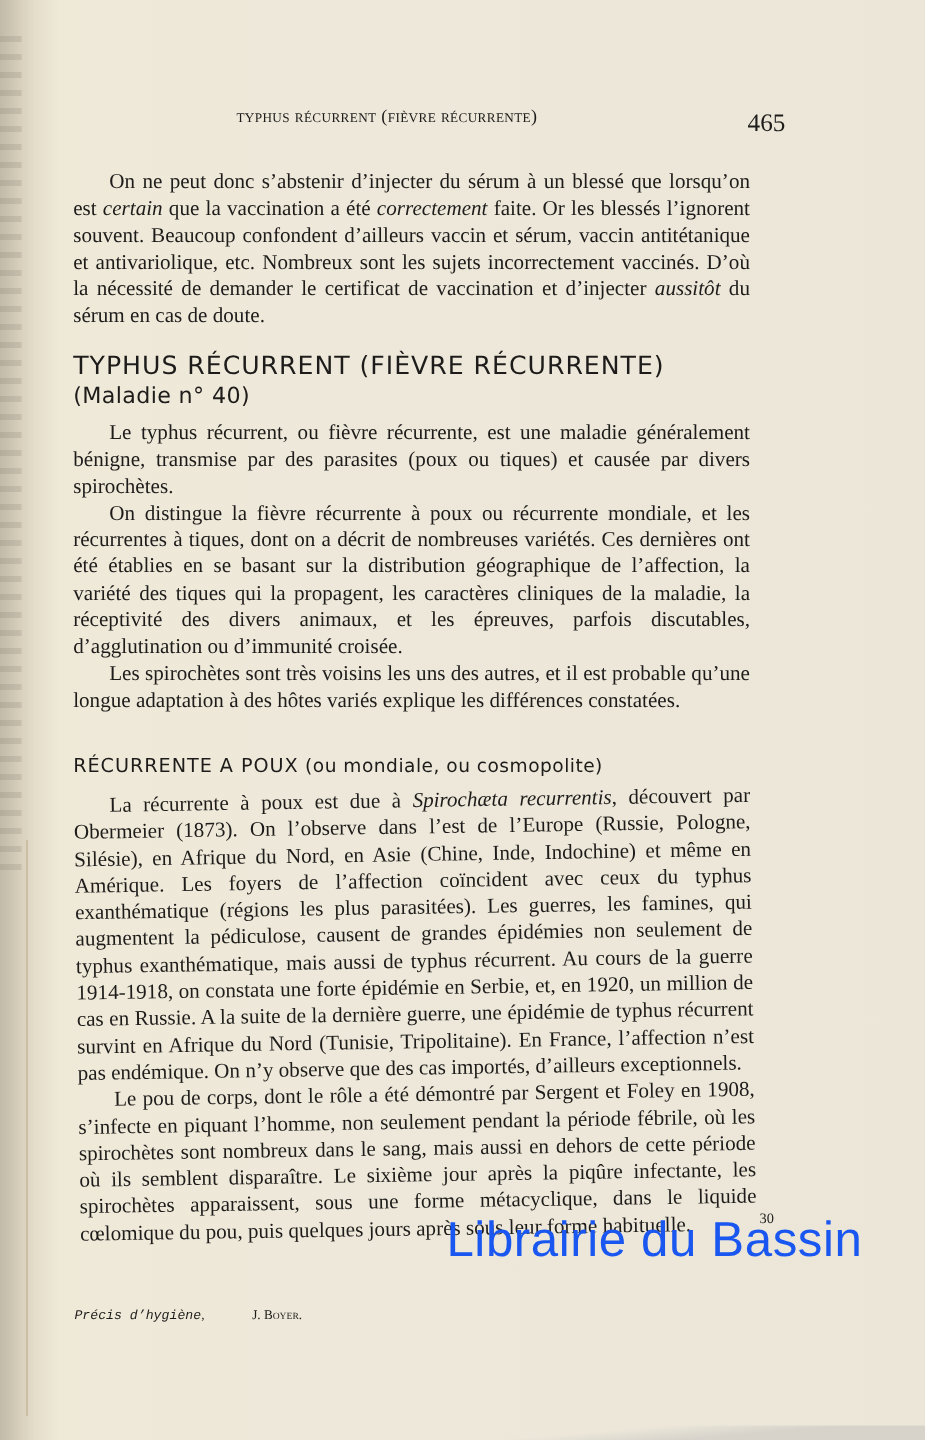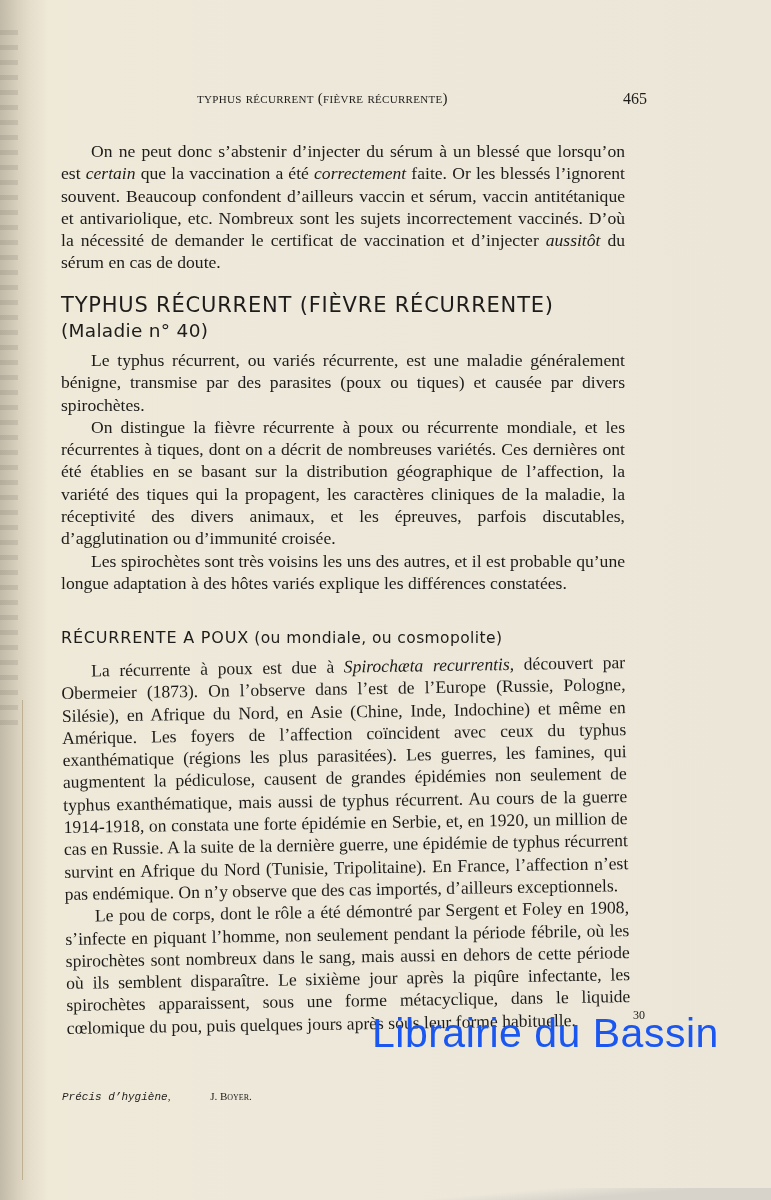--- a/index.html
+++ b/index.html
@@ -28,21 +28,21 @@
   }
   .bottom-fold {
     position: absolute; left: 400px; top: 1188px; width: 371px; height: 12px;
     background: linear-gradient(175deg, rgba(0,0,0,0) 30%, #d7d3cb 60%);
   }
   .running-head {
     position: absolute; top: 90px; left: 197px; font-size: 15px; letter-spacing: 0.3px;
     font-variant: small-caps; text-transform: lowercase;
   }
   .page-number {
-    position: absolute; top: 90px; left: 623px; font-size: 16px;
+    position: absolute; top: 90px; left: 623px; font-size: 21px;
   }
   .text-block {
     position: absolute; left: 61px; width: 564px; font-size: 17.6px; line-height: 22.3px;
     text-align: justify;
   }
   .text-block p { margin: 0; }
   .indent { text-indent: 30px; }
   .para1 { top: 140px; }
   .title-main {
     position: absolute; top: 293px; left: 61px; font-family: "DejaVu Sans", sans-serif;
@@ -87,21 +87,21 @@
   <div class="text-block para1">
     <p class="indent">
       <span>On ne peut donc s’abstenir d’injecter du sérum à un blessé que lorsqu’on est </span><i>certain</i><span> que la vaccination a été </span><i>correctement</i><span> faite. Or les blessés l’ignorent souvent. Beaucoup confondent d’ailleurs vaccin et sérum, vaccin antitétanique et antivariolique, etc. Nombreux sont les sujets incorrectement vaccinés. D’où la nécessité de demander le certificat de vaccination et d’injecter </span><i>aussitôt</i><span> du sérum en cas de doute.</span>
     </p>
   </div>
 
   <div class="title-main">TYPHUS RÉCURRENT (FIÈVRE RÉCURRENTE)</div>
   <div class="title-sub">(Maladie n° 40)</div>
 
   <div class="text-block sect2">
-    <p class="indent">Le typhus récurrent, ou variés récurrente, est une maladie généralement bénigne, transmise par des parasites (poux ou tiques) et causée par divers spirochètes.</p>
+    <p class="indent">Le typhus récurrent, ou fièvre récurrente, est une maladie généralement bénigne, transmise par des parasites (poux ou tiques) et causée par divers spirochètes.</p>
     <p class="indent">On distingue la fièvre récurrente à poux ou récurrente mondiale, et les récurrentes à tiques, dont on a décrit de nombreuses variétés. Ces dernières ont été établies en se basant sur la distribution géographique de l’affection, la variété des tiques qui la propagent, les caractères cliniques de la maladie, la réceptivité des divers animaux, et les épreuves, parfois discutables, d’agglutination ou d’immunité croisée.</p>
     <p class="indent">Les spirochètes sont très voisins les uns des autres, et il est probable qu’une longue adaptation à des hôtes variés explique les différences constatées.</p>
   </div>
 
   <div class="sub-heading">
     <span class="sc">RÉCURRENTE A POUX</span><span> (ou mondiale, ou cosmopolite)</span>
   </div>
 
   <div class="text-block sect3">
     <p class="indent">

